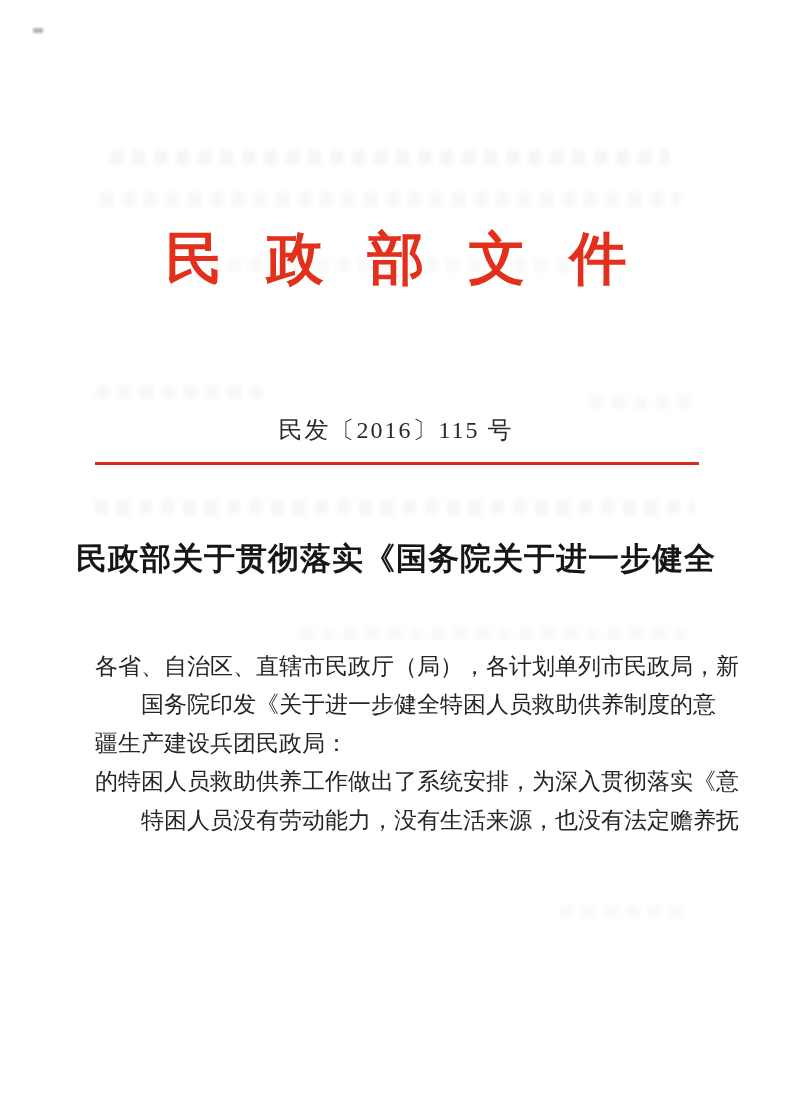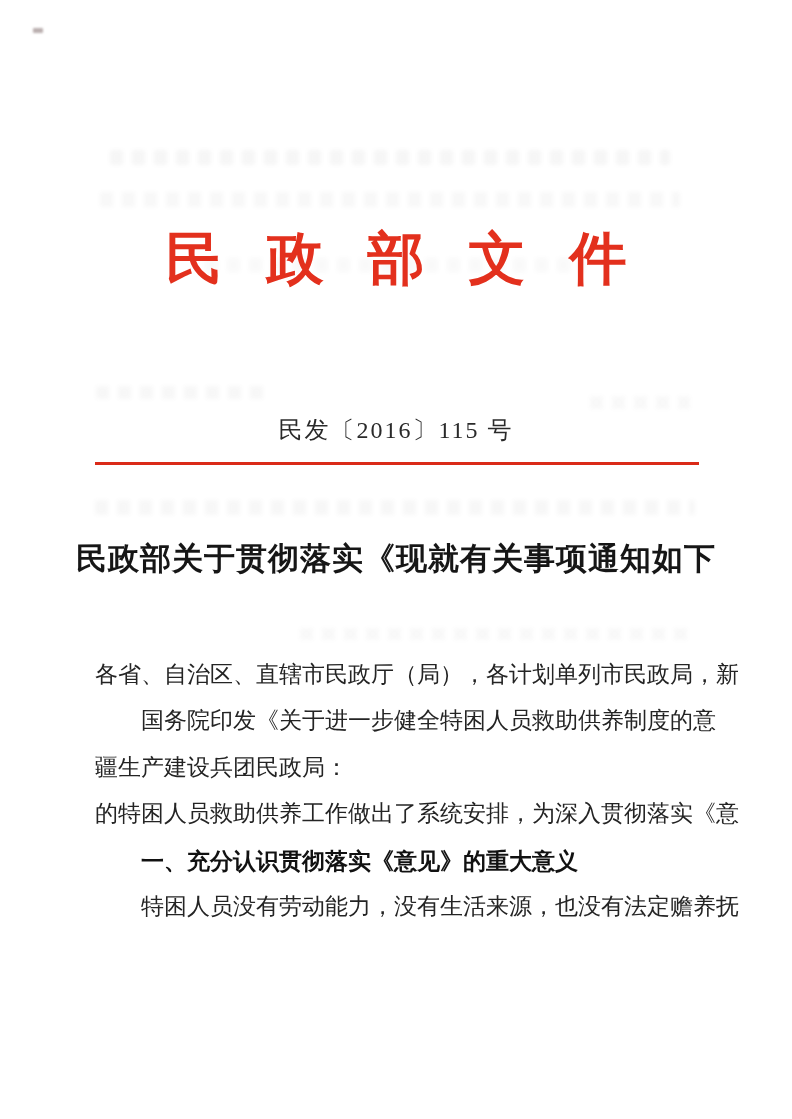--- a/index.html
+++ b/index.html
@@ -90,21 +90,20 @@
     width: 604px;
     font-size: 23px;
     color: #242424;
   }
   .line {
     height: 38.4px;
     line-height: 38.4px;
     white-space: nowrap;
     text-align: justify;
     text-align-last: justify;
-    margin-top: 8px;
   }
   .line.flush { text-align-last: left; }
   .line.ind { text-indent: 2em; }
   .line.heading {
     font-family: "Liberation Sans", "DejaVu Sans", sans-serif;
     font-weight: bold;
     text-align-last: left;
     color: #111;
   }
 
@@ -132,27 +131,26 @@
   <div class="ghost" style="left:300px; top:628px; width:390px; height:12px; opacity:0.25;"></div>
   <div class="ghost" style="left:560px; top:905px; width:130px; height:12px; opacity:0.22;"></div>
 
   <div class="header-title">民政部文件</div>
 
   <div class="doc-number">民发〔2016〕115 号</div>
 
   <div class="red-line"></div>
 
   <div class="notice-title">
-    <div>民政部关于贯彻落实《现就有关事项通知如下</div>
+    <div>民政部关于贯彻落实《国务院关于进一步健全</div>
   </div>
 
   <div class="body-block">
     <div class="line">各省、自治区、直辖市民政厅（局），各计划单列市民政局，新</div>
     <div class="line ind">国务院印发《关于进一步健全特困人员救助供养制度的意</div>
     <div class="line flush">疆生产建设兵团民政局：</div>
     <div class="line">的特困人员救助供养工作做出了系统安排，为深入贯彻落实《意</div>
-    <div class="line ind heading">一、充分认识贯彻落实《意见》的重大意义</div>
     <div class="line ind">特困人员没有劳动能力，没有生活来源，也没有法定赡养抚</div>
   </div>
 
   <div class="page-number">—1—</div>
 
 </div>
 
 </body></html>

